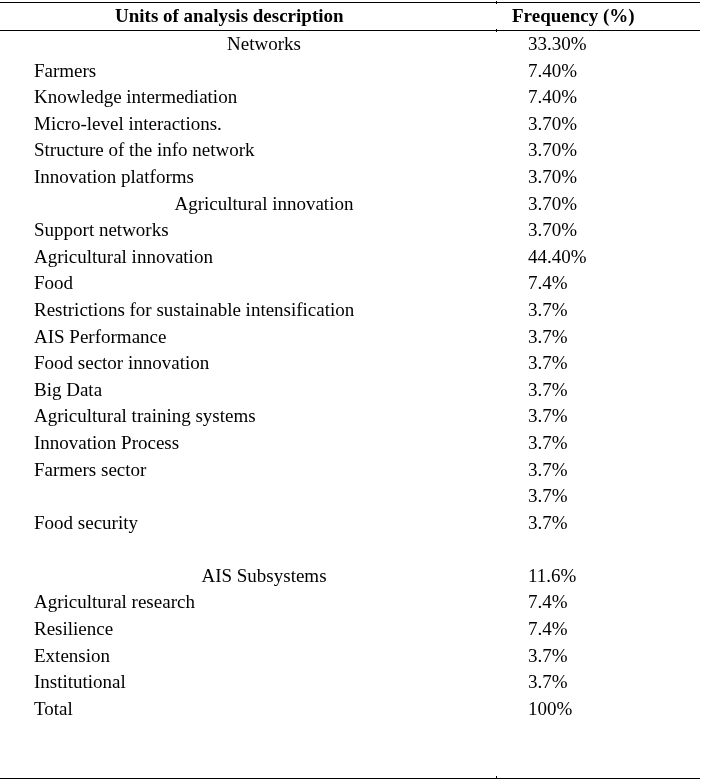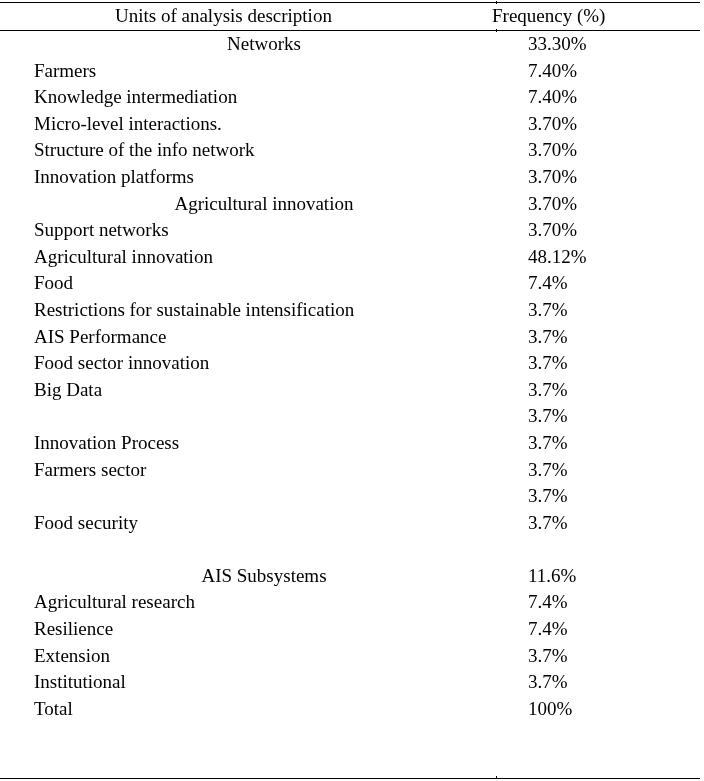--- a/index.html
+++ b/index.html
@@ -31,31 +31,31 @@
       width: 1px;
       height: 3px;
       background: #000;
     }
     .header {
       position: absolute;
       top: 4px;
       left: 0;
       width: 704px;
       height: 26px;
-      font-weight: normal;
+      font-weight: bold;
       font-size: 19px;
     }
     .header .c1 {
       position: absolute;
       left: 115px;
       top: 1px;
     }
     .header .c2 {
       position: absolute;
-      left: 492px;
+      left: 512px;
       top: 1px;
     }
     .rows {
       position: absolute;
       top: 31px;
       left: 16px;
       width: 704px;
     }
     .row {
       position: relative;
@@ -122,21 +122,21 @@
     <div class="row section">
       <span class="label">Agricultural innovation</span>
       <span class="value">3.70%</span>
     </div>
     <div class="row">
       <span class="label">Support networks</span>
       <span class="value">3.70%</span>
     </div>
     <div class="row">
       <span class="label">Agricultural innovation</span>
-      <span class="value">48.12%</span>
+      <span class="value">44.40%</span>
     </div>
     <div class="row">
       <span class="label">Food</span>
       <span class="value">7.4%</span>
     </div>
     <div class="row">
       <span class="label">Restrictions for sustainable intensification</span>
       <span class="value">3.7%</span>
     </div>
     <div class="row">
@@ -145,20 +145,21 @@
     </div>
     <div class="row">
       <span class="label">Food sector innovation</span>
       <span class="value">3.7%</span>
     </div>
     <div class="row">
       <span class="label">Big Data</span>
       <span class="value">3.7%</span>
     </div>
     <div class="row">
+      <span class="label">Agricultural training systems</span>
       <span class="value">3.7%</span>
     </div>
     <div class="row">
       <span class="label">Innovation Process</span>
       <span class="value">3.7%</span>
     </div>
     <div class="row">
       <span class="label">Farmers sector</span>
       <span class="value">3.7%</span>
     </div>

